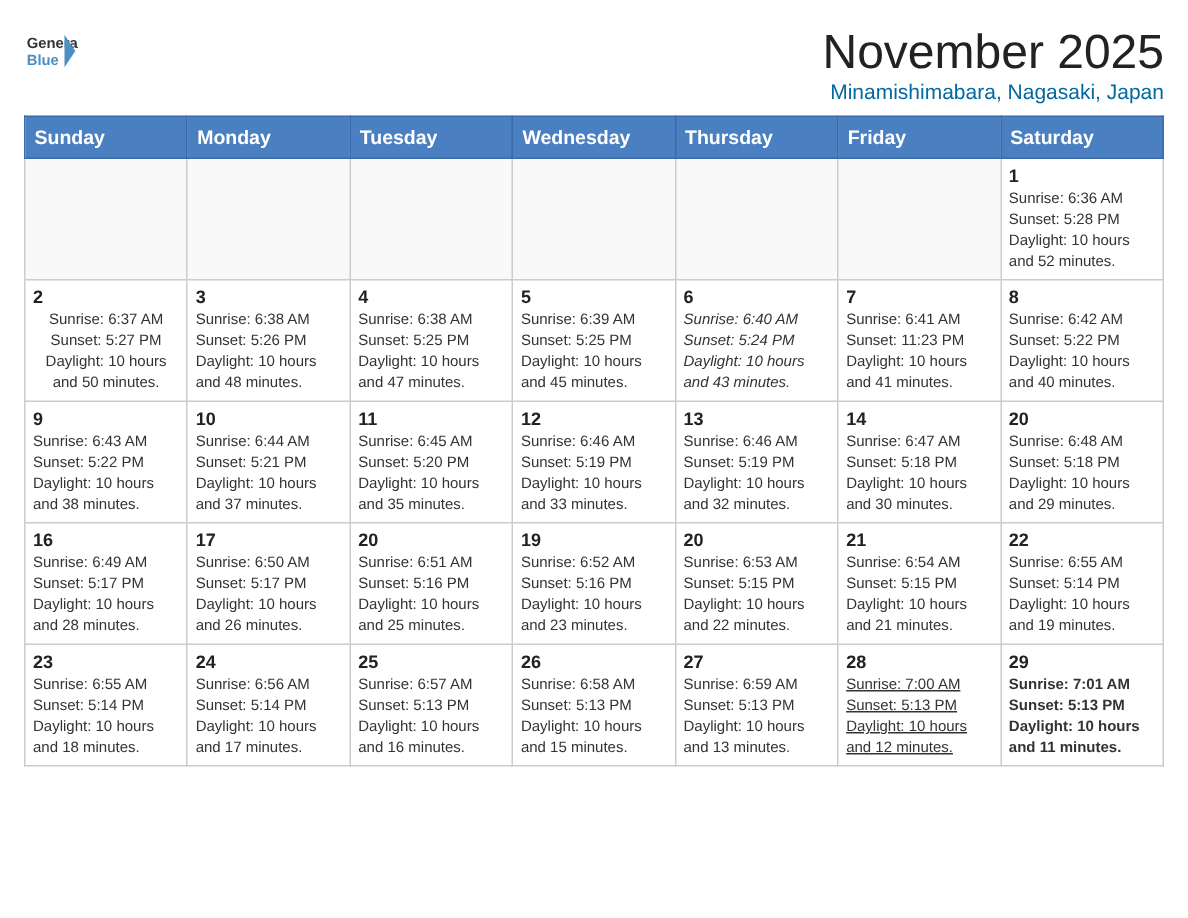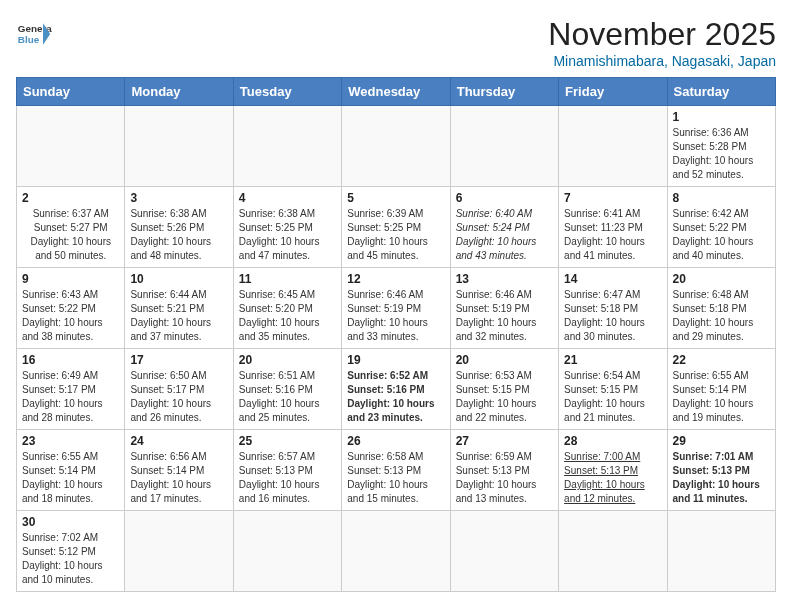--- a/index.html
+++ b/index.html
@@ -225,21 +225,21 @@
 Daylight: 10 hours and 26 minutes.</div>
         </td>
         <td>
           <div class="day-number">20</div>
           <div class="day-info" style="white-space: pre-line;">Sunrise: 6:51 AM
 Sunset: 5:16 PM
 Daylight: 10 hours and 25 minutes.</div>
         </td>
         <td>
           <div class="day-number">19</div>
-          <div class="day-info" style="white-space: pre-line; font-weight: bold;">Sunrise: 6:52 AM
+          <div class="day-info" style="white-space: pre-line;">Sunrise: 6:52 AM
 Sunset: 5:16 PM
 Daylight: 10 hours and 23 minutes.</div>
         </td>
         <td>
           <div class="day-number">20</div>
           <div class="day-info" style="white-space: pre-line;">Sunrise: 6:53 AM
 Sunset: 5:15 PM
 Daylight: 10 hours and 22 minutes.</div>
         </td>
         <td>
@@ -292,28 +292,14 @@
 Sunset: 5:13 PM
 Daylight: 10 hours and 12 minutes.</div>
         </td>
         <td>
           <div class="day-number">29</div>
           <div class="day-info" style="white-space: pre-line; font-weight: bold;">Sunrise: 7:01 AM
 Sunset: 5:13 PM
 Daylight: 10 hours and 11 minutes.</div>
         </td>
       </tr>
-      <tr>
-        <td>
-          <div class="day-number">30</div>
-          <div class="day-info" style="white-space: pre-line;">Sunrise: 7:02 AM
-Sunset: 5:12 PM
-Daylight: 10 hours and 10 minutes.</div>
-        </td>
-        <td class="empty-cell"></td>
-        <td class="empty-cell"></td>
-        <td class="empty-cell"></td>
-        <td class="empty-cell"></td>
-        <td class="empty-cell"></td>
-        <td class="empty-cell"></td>
-      </tr>
     </tbody>
 </table>
 
 </body></html>

